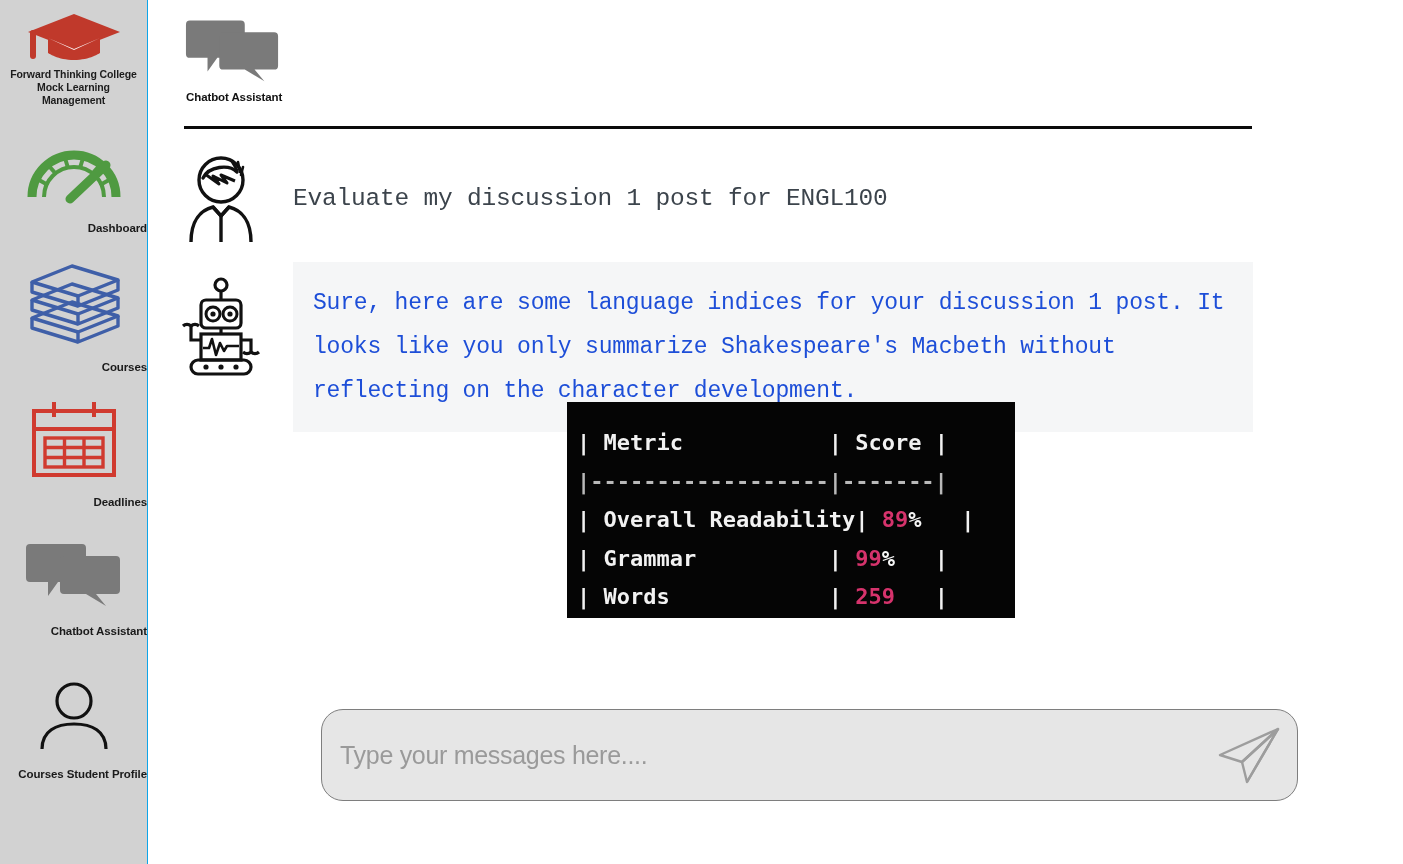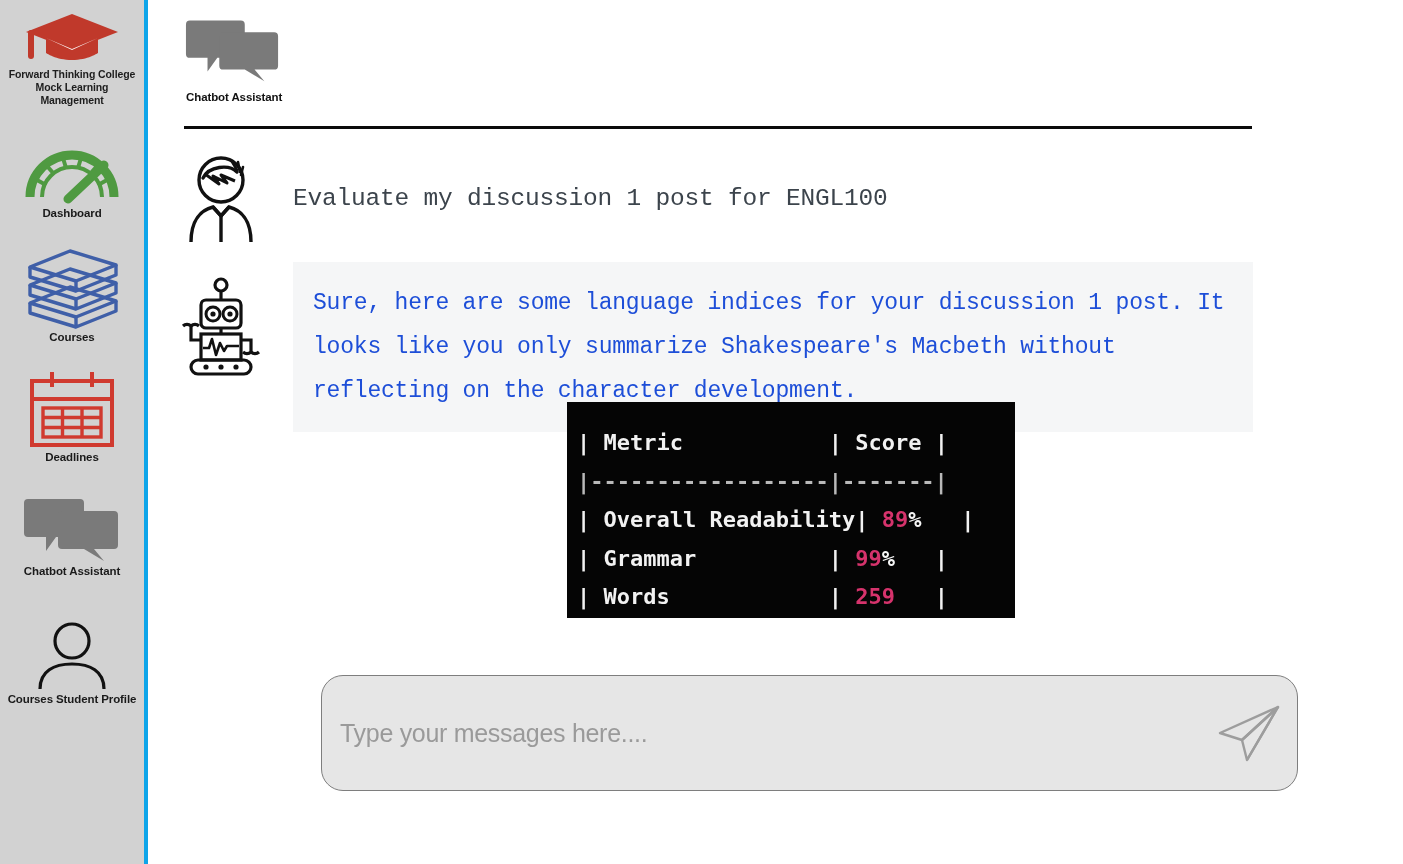--- a/index.html
+++ b/index.html
@@ -15,21 +15,21 @@
     position: relative;
   }
 
   
   #sidebar {
     position: absolute;
     left: 0; top: 0;
     width: 148px;
     height: 864px;
     background: #d2d2d2;
-    border-right: 4px solid #0ea5e9;
+    border-right: 1px solid #0ea5e9;
     box-sizing: border-box;
   }
   .brand {
     padding-top: 8px;
     text-align: center;
   }
   .brand-text {
     font-size: 10.5px;
     line-height: 13px;
     color: #1d1d1d;
@@ -38,22 +38,23 @@
     letter-spacing: -0.1px;
   }
   .nav-item {
     text-align: center;
     margin-top: 26px;
   }
   .nav-label {
     font-size: 11.5px;
     color: #1a1a1a;
     font-weight: 600;
-    margin-top: 2px;
+    margin-top: 17px;
     letter-spacing: -0.1px;
+    text-align: right;
   }
   .nav-icon { display: block; margin: 0 auto; }
 
   
   #main {
     position: absolute;
     left: 148px; top: 0;
     width: 1255px;
     height: 864px;
     background: #ffffff;
@@ -136,23 +137,23 @@
   }
   .term-line { padding-left: 10px; font-weight: bold; }
   .term-dim { color: #b9b9b9; }
   .term-num { color: #d6336c; }
   .term-pct { color: #f6f6f6; }
 
   
   #composer {
     position: absolute;
     left: 173px;
-    top: 675px;
+    top: 709px;
     width: 977px;
-    height: 116px;
+    height: 92px;
     background: #e6e6e6;
     border: 1.6px solid #7e7e7e;
     border-radius: 22px;
     box-sizing: border-box;
     display: flex;
     align-items: center;
   }
   #composer-input {
     flex: 1;
     border: 0;

